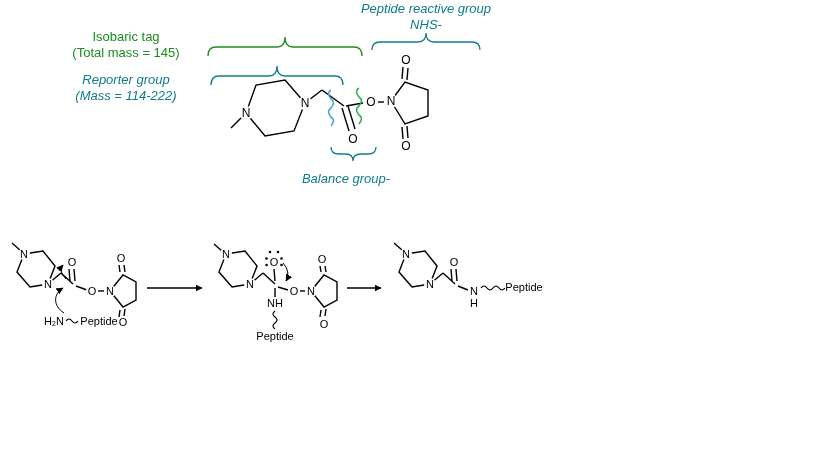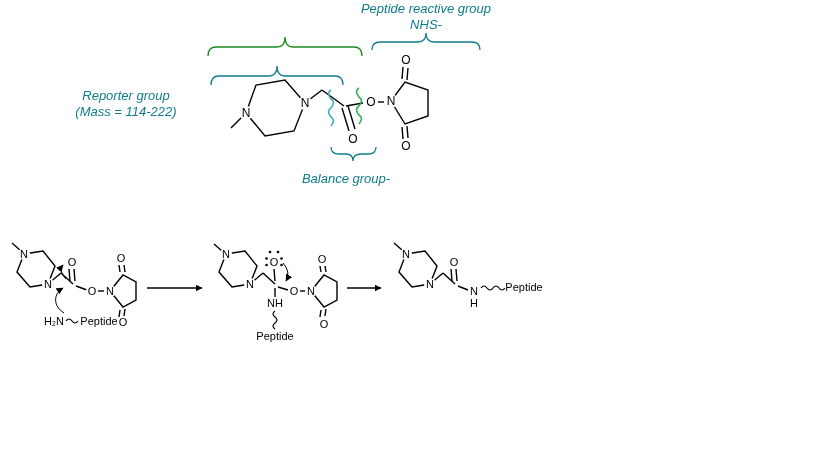--- a/index.html
+++ b/index.html
@@ -171,22 +171,26 @@
       <text class="atom-sm" x="474" y="307">H</text>
       <text class="atom-sm" x="524" y="291">Peptide</text>
     </g>
   </svg>
 
   <div class="lbl teal" style="left:320px;top:1px;width:212px">
     <div>Peptide reactive group</div>
     <div>NHS-</div>
   </div>
 
+  <div class="lbl green" style="left:40px;top:29px;width:172px">
+    <div>Isobaric tag</div>
+    <div>(Total mass = 145)</div>
+  </div>
 
-  <div class="lbl teal" style="left:40px;top:88px;width:172px">
+  <div class="lbl teal" style="left:40px;top:72px;width:172px">
     <div>Reporter group</div>
     <div>(Mass = 114-222)</div>
   </div>
 
   <div class="lbl teal" style="left:270px;top:171px;width:152px">
     <div>Balance group-</div>
   </div>
 
 
 </div>

